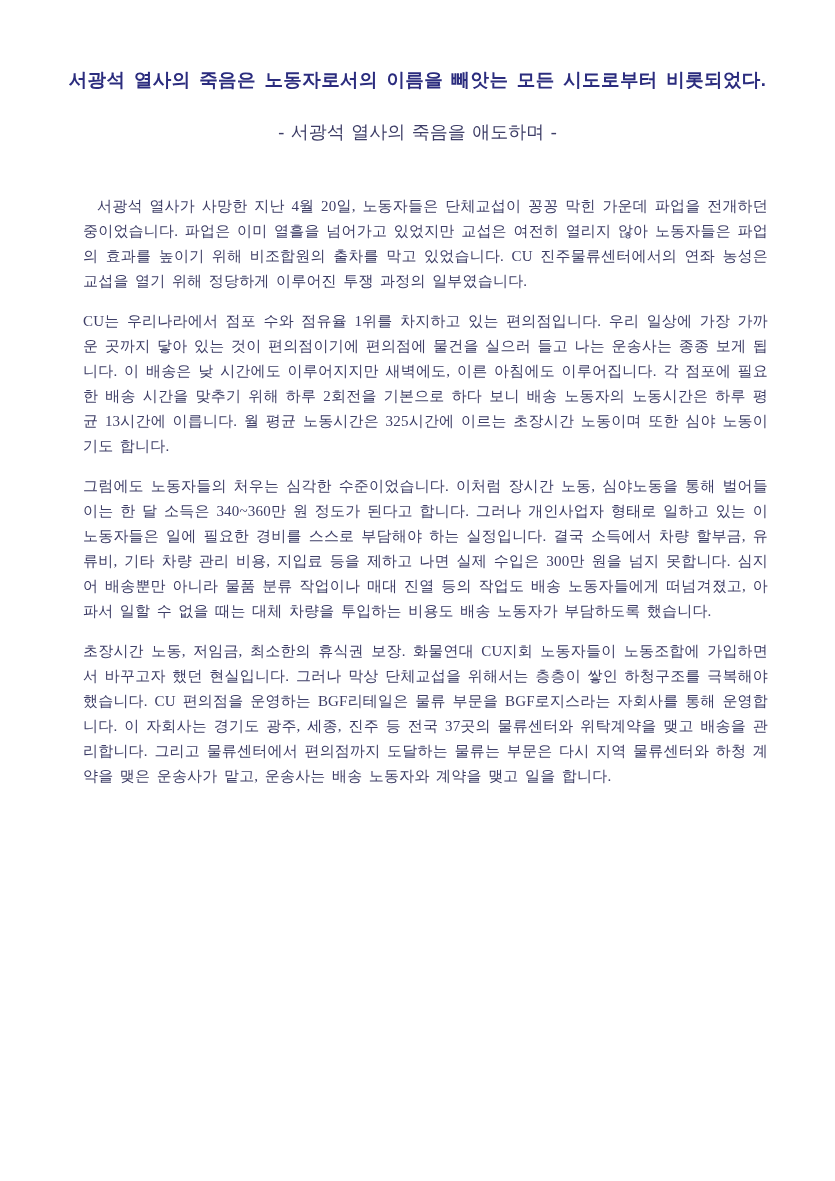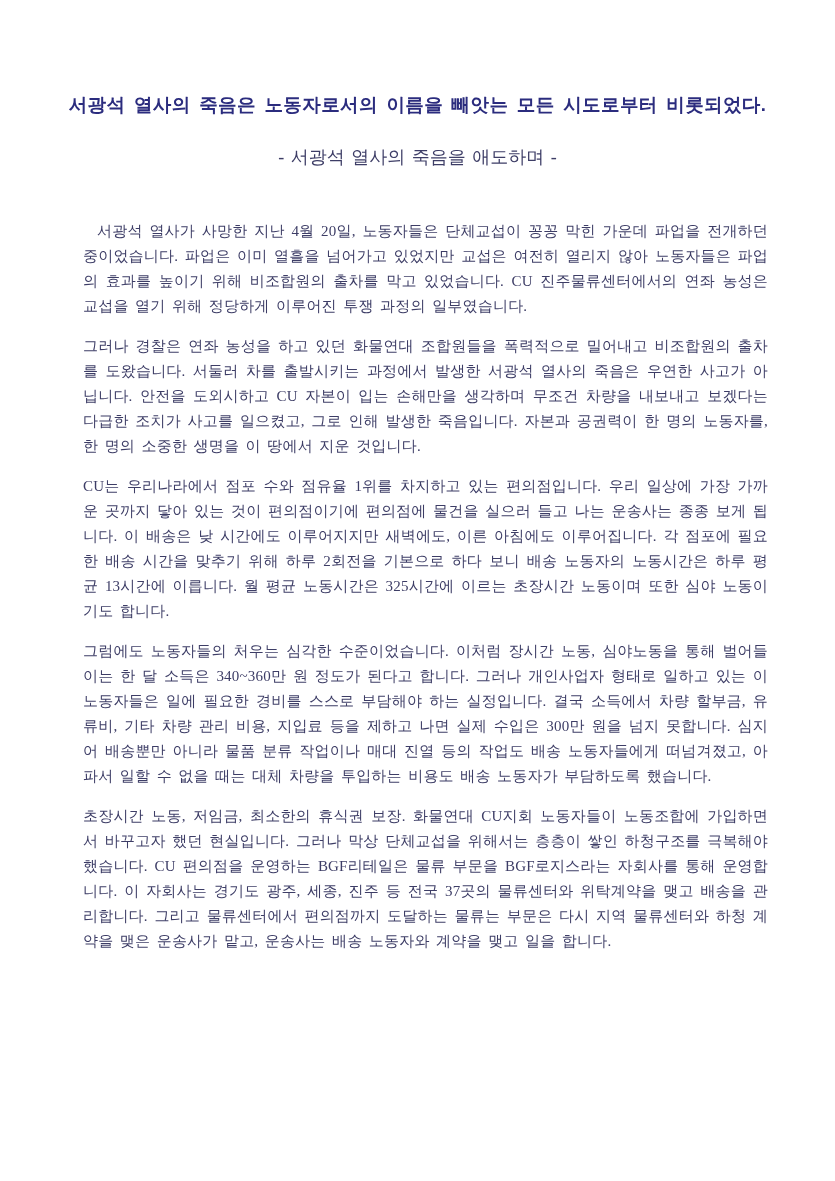--- a/index.html
+++ b/index.html
@@ -6,21 +6,21 @@
     margin: 0;
     padding: 0;
     background: #ffffff;
   }
   .page {
     width: 835px;
     height: 1181px;
     margin: 0 auto;
     background: #ffffff;
     box-sizing: border-box;
-    padding: 88px 67px 0 67px;
+    padding: 63px 67px 0 67px;
     overflow: hidden;
     font-family: "Liberation Serif", serif;
   }
   .doc-title {
     text-align: center;
     font-family: "Liberation Sans", sans-serif;
     font-weight: bold;
     font-size: 18.5px;
     line-height: 33px;
     letter-spacing: 0.4px;
@@ -57,18 +57,17 @@
 
 <div class="page">
   <div class="doc-title">
     <div>서광석 열사의 죽음은 노동자로서의 이름을 빼앗는 모든 시도로부터 비롯되었다.</div>
   </div>
 
   <div class="doc-subtitle">- 서광석 열사의 죽음을 애도하며 -</div>
 
   <div class="doc-body">
     <p class="indent-first">서광석 열사가 사망한 지난 4월 20일, 노동자들은 단체교섭이 꽁꽁 막힌 가운데 파업을 전개하던 중이었습니다. 파업은 이미 열흘을 넘어가고 있었지만 교섭은 여전히 열리지 않아 노동자들은 파업의 효과를 높이기 위해 비조합원의 출차를 막고 있었습니다. CU 진주물류센터에서의 연좌 농성은 교섭을 열기 위해 정당하게 이루어진 투쟁 과정의 일부였습니다.</p>
-    <p>그러나 경찰은 연좌 농성을 하고 있던 화물연대 조합원들을 폭력적으로 밀어내고 비조합원의 출차를 도왔습니다. 서둘러 차를 출발시키는 과정에서 발생한 서광석 열사의 죽음은 우연한 사고가 아닙니다. 안전을 도외시하고 CU 자본이 입는 손해만을 생각하며 무조건 차량을 내보내고 보겠다는 다급한 조치가 사고를 일으켰고, 그로 인해 발생한 죽음입니다. 자본과 공권력이 한 명의 노동자를, 한 명의 소중한 생명을 이 땅에서 지운 것입니다.</p>
     <p>CU는 우리나라에서 점포 수와 점유율 1위를 차지하고 있는 편의점입니다. 우리 일상에 가장 가까운 곳까지 닿아 있는 것이 편의점이기에 편의점에 물건을 실으러 들고 나는 운송사는 종종 보게 됩니다. 이 배송은 낮 시간에도 이루어지지만 새벽에도, 이른 아침에도 이루어집니다. 각 점포에 필요한 배송 시간을 맞추기 위해 하루 2회전을 기본으로 하다 보니 배송 노동자의 노동시간은 하루 평균 13시간에 이릅니다. 월 평균 노동시간은 325시간에 이르는 초장시간 노동이며 또한 심야 노동이기도 합니다.</p>
     <p>그럼에도 노동자들의 처우는 심각한 수준이었습니다. 이처럼 장시간 노동, 심야노동을 통해 벌어들이는 한 달 소득은 340~360만 원 정도가 된다고 합니다. 그러나 개인사업자 형태로 일하고 있는 이 노동자들은 일에 필요한 경비를 스스로 부담해야 하는 실정입니다. 결국 소득에서 차량 할부금, 유류비, 기타 차량 관리 비용, 지입료 등을 제하고 나면 실제 수입은 300만 원을 넘지 못합니다. 심지어 배송뿐만 아니라 물품 분류 작업이나 매대 진열 등의 작업도 배송 노동자들에게 떠넘겨졌고, 아파서 일할 수 없을 때는 대체 차량을 투입하는 비용도 배송 노동자가 부담하도록 했습니다.</p>
     <p>초장시간 노동, 저임금, 최소한의 휴식권 보장. 화물연대 CU지회 노동자들이 노동조합에 가입하면서 바꾸고자 했던 현실입니다. 그러나 막상 단체교섭을 위해서는 층층이 쌓인 하청구조를 극복해야 했습니다. CU 편의점을 운영하는 BGF리테일은 물류 부문을 BGF로지스라는 자회사를 통해 운영합니다. 이 자회사는 경기도 광주, 세종, 진주 등 전국 37곳의 물류센터와 위탁계약을 맺고 배송을 관리합니다. 그리고 물류센터에서 편의점까지 도달하는 물류는 부문은 다시 지역 물류센터와 하청 계약을 맺은 운송사가 맡고, 운송사는 배송 노동자와 계약을 맺고 일을 합니다.</p>
   </div>
 </div>
 
 </body></html>

